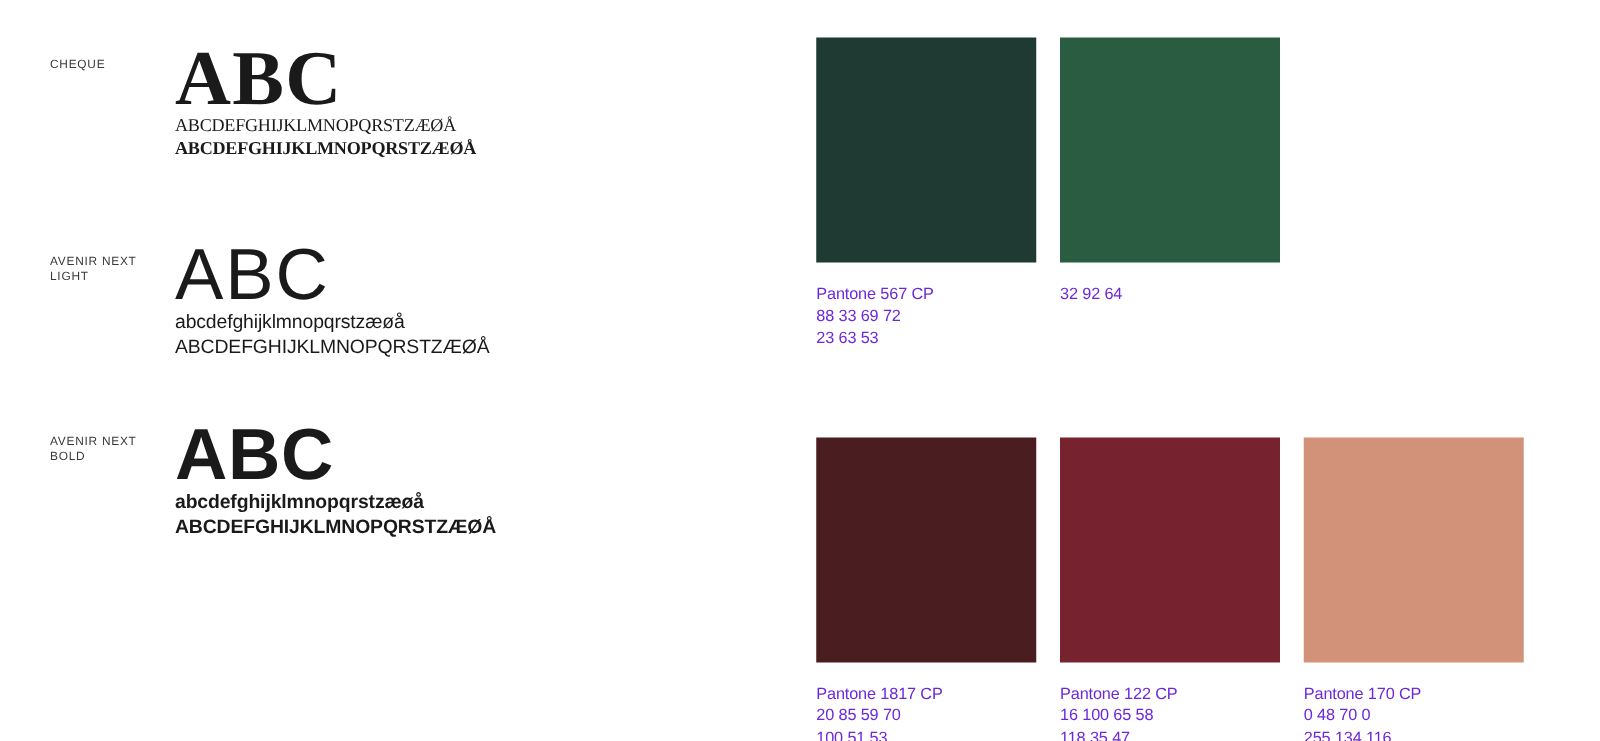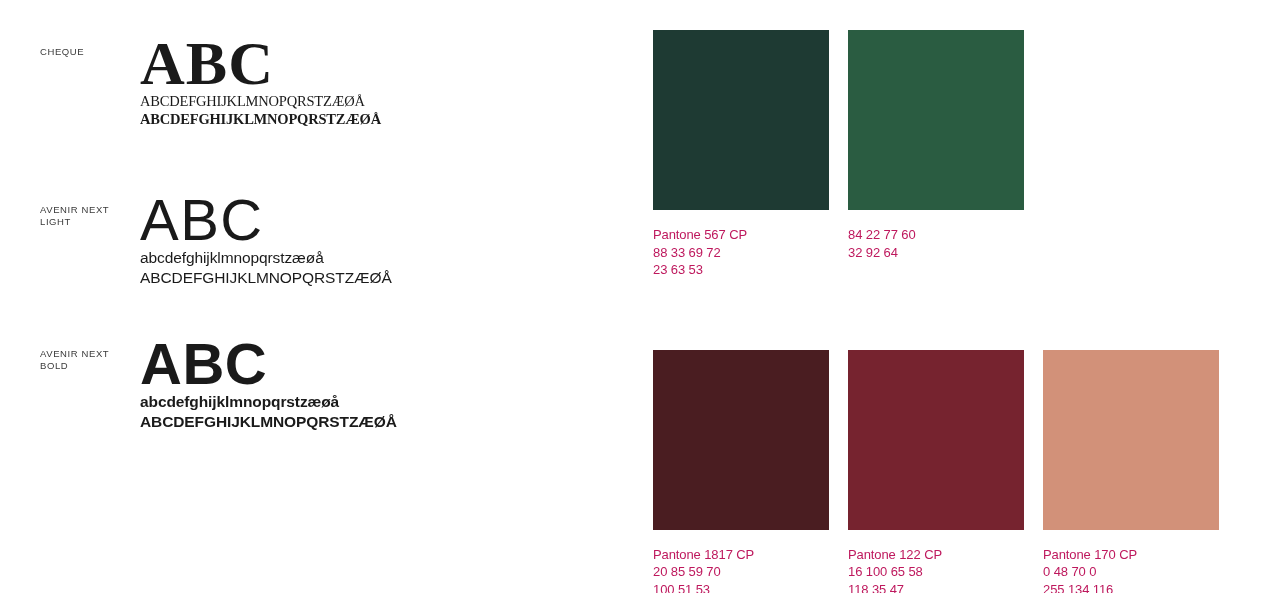--- a/index.html
+++ b/index.html
@@ -143,21 +143,21 @@
     width: 176px;
     height: 180px;
     display: block;
   }
 
   .swatch-info {
     margin-top: 16px;
     font-family: "Liberation Sans", sans-serif;
     font-size: 13px;
     line-height: 17.5px;
-    color: #be185d;
+    color: #6d28d9;
     letter-spacing: -0.1px;
   }
   .swatch-info span { display: block; white-space: nowrap; }
 </style>
 </head>
 <body>
 
 <div id="typography-panel">
 
   <div class="type-block block-0">
@@ -198,21 +198,20 @@
       <span class="swatch-chip" style="background: rgb(30, 58, 51);"></span>
       <div class="swatch-info">
         <span>Pantone 567 CP</span>
         <span>88 33 69 72</span>
         <span>23 63 53</span>
       </div>
     </div>
     <div class="swatch-cell">
       <span class="swatch-chip" style="background: rgb(42, 92, 65);"></span>
       <div class="swatch-info">
-        <span>84 22 77 60</span>
         <span>32 92 64</span>
       </div>
     </div>
   </div>
 
   <div class="swatch-row row-1">
     <div class="swatch-cell">
       <span class="swatch-chip" style="background: rgb(74, 29, 33);"></span>
       <div class="swatch-info">
         <span>Pantone 1817 CP</span>

